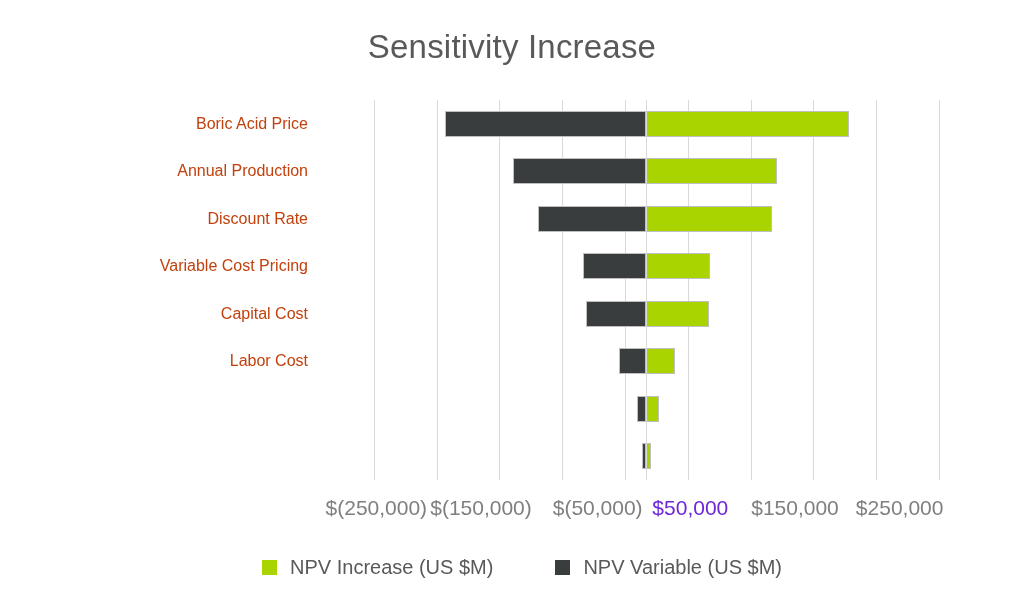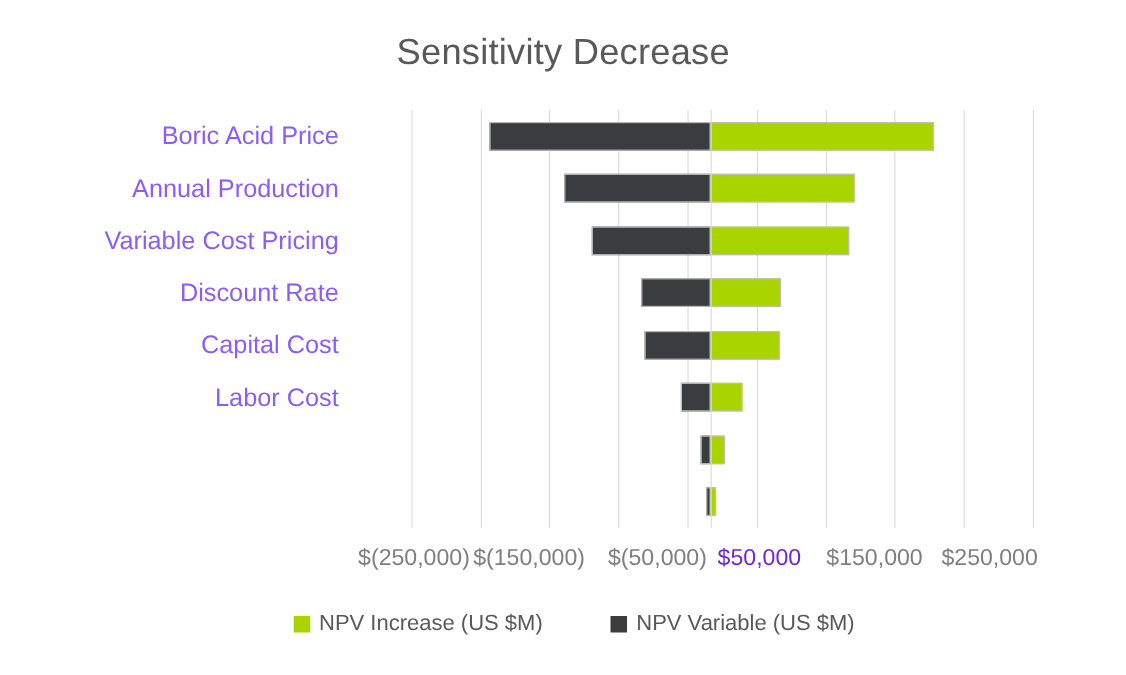--- a/index.html
+++ b/index.html
@@ -97,22 +97,22 @@
     width: 320px;
     height: 380px;
   }
   .cat-label {
     height: 47.5px;
     display: flex;
     align-items: center;
     justify-content: flex-end;
     padding-right: 12px;
     box-sizing: border-box;
-    font-size: 23px;
-    color: #8b5cf6;
+    font-size: 16px;
+    color: #c2410c;
     white-space: nowrap;
     padding-left: 16px;
   }
 
   
   .x-ticks {
     position: absolute;
     left: 324px;
     top: 496px;
     width: 628px;
@@ -134,45 +134,45 @@
     top: 556px;
     width: 1024px;
     display: flex;
     justify-content: center;
     align-items: center;
     gap: 42px;
   }
   .legend-item {
     display: flex;
     align-items: center;
-    gap: 8px;
+    gap: 13px;
     font-size: 20px;
     color: #595959;
     white-space: nowrap;
     padding-left: 20px;
   }
   .legend-swatch {
     width: 15px;
     height: 15px;
     display: inline-block;
     flex: 0 0 auto;
   }
 </style>
 </head>
 <body>
 
 <div id="chart-root">
 
-  <div class="chart-title">Sensitivity Decrease</div>
+  <div class="chart-title">Sensitivity Increase</div>
 
   <div class="cat-labels">
     <div class="cat-label">Boric Acid Price</div>
     <div class="cat-label">Annual Production</div>
+    <div class="cat-label">Discount Rate</div>
     <div class="cat-label">Variable Cost Pricing</div>
-    <div class="cat-label">Discount Rate</div>
     <div class="cat-label">Capital Cost</div>
     <div class="cat-label">Labor Cost</div>
   </div>
 
   <div class="plot-area">
     <div id="gridlines">
         <div class="gridline" style="left: 41.8667px; background: rgb(217, 217, 217);"></div>
         <div class="gridline" style="left: 104.667px; background: rgb(217, 217, 217);"></div>
         <div class="gridline" style="left: 167.467px; background: rgb(217, 217, 217);"></div>
         <div class="gridline" style="left: 230.267px; background: rgb(217, 217, 217);"></div>

